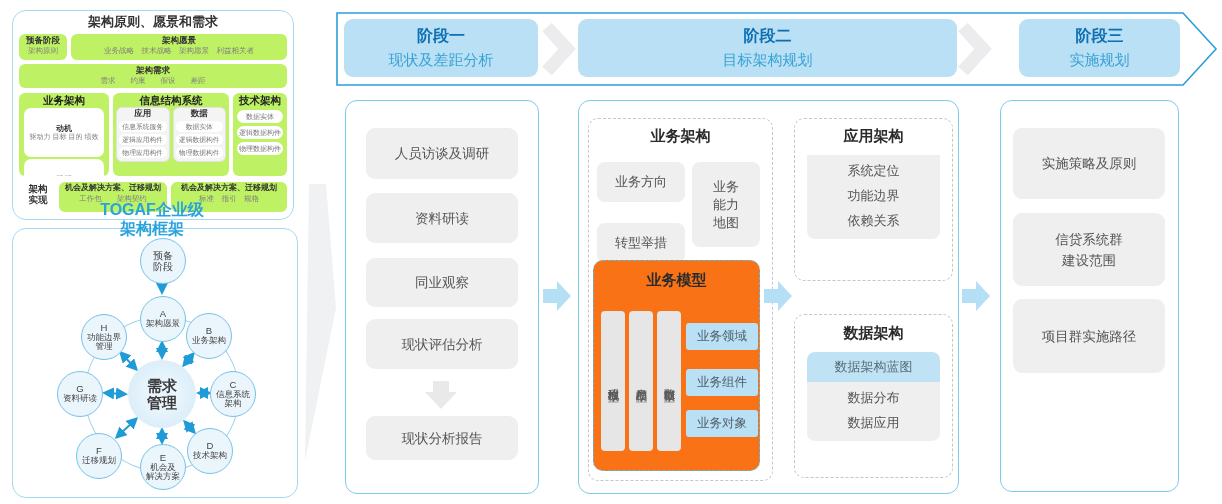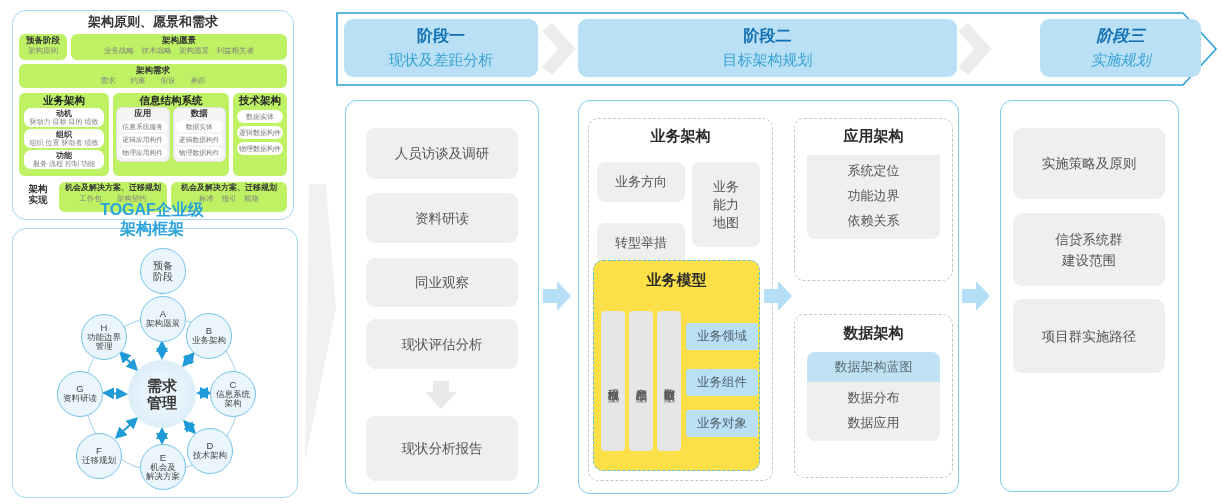--- a/index.html
+++ b/index.html
@@ -6,30 +6,30 @@
   body{font-family:"Liberation Sans","DejaVu Sans",sans-serif;}
   .canvas{position:relative;width:1222px;height:504px;background:#fff;overflow:hidden;}
   svg{display:block;}
 
   
   .panel{position:absolute;background:#fff;border:1.5px solid #a5d9f2;border-radius:14px;}
   .col{position:absolute;background:#fff;border:1.5px solid #7ecbed;border-radius:12px;}
   .gray-step{position:absolute;background:#efefef;border-radius:9px;display:flex;flex-direction:column;
              align-items:center;justify-content:center;color:#555;font-size:13.5px;line-height:21px;text-align:center;}
   .dashed{position:absolute;border:1.2px dashed #c6c6c6;border-radius:10px;}
-  .dashed-blue{position:absolute;border:1.5px dashed #56bde9;border-radius:10px;background:#fde047;}
+  .dashed-blue{position:absolute;border:1.5px dashed #56bde9;border-radius:10px;background:#f97316;}
   .sec-title{position:absolute;left:0;width:100%;text-align:center;font-weight:bold;font-size:15px;color:#2b2b2b;}
 
   
   .pa-title{position:absolute;top:2px;left:0;width:100%;text-align:center;font-weight:bold;font-size:13px;color:#333;}
   .pa-box{position:absolute;background:#bef264;border-radius:6px;text-align:center;overflow:hidden;}
   .pa-h{font-weight:bold;font-size:8.5px;color:#333;line-height:12px;}
   .pa-s{font-size:7.5px;color:#808080;line-height:9px;}
   .pa-col-title{font-weight:bold;font-size:10.5px;color:#222;line-height:14px;}
-  .pill{background:#fff;border-radius:7px;margin:1px 5px 2px 5px;padding:1px 0;}
+  .pill{background:#fff;border-radius:7px;margin:1px 5px 2px 5px;padding:16px 0;}
   .pill-h{font-weight:bold;font-size:8px;color:#333;line-height:9px;}
   .pill-s{font-size:7px;color:#808080;line-height:8px;}
   .sub2{display:flex;gap:3px;padding:0 3px;}
   .sub-col{flex:1;background:#f4f4f4;border:1px solid #e2e2e2;border-radius:6px;padding:0 1px 1px 1px;}
   .sub-col .pa-h{line-height:11px;}
   .mini-pill{background:#fff;border-radius:6px;margin:2px 1px;font-size:6.8px;color:#777;line-height:11px;}
   .tech-pill{background:#fff;border-radius:7px;margin:3px 4px;font-size:7px;color:#777;line-height:13px;}
   .realize-label{position:absolute;font-weight:bold;font-size:9.5px;color:#333;line-height:11px;text-align:center;}
   .fw-label{position:absolute;left:12px;top:200px;width:280px;text-align:center;z-index:6;
             font-weight:bold;font-size:16px;color:#2aa3dc;line-height:19px;}
@@ -161,21 +161,21 @@
         <line x1="171" y1="136" x2="180" y2="125" marker-start="url(#ah)" marker-end="url(#ah)"></line>
         <line x1="186" y1="164" x2="196" y2="164" marker-start="url(#ah)" marker-end="url(#ah)"></line>
         <line x1="172" y1="193" x2="181" y2="203" marker-start="url(#ah)" marker-end="url(#ah)"></line>
         <line x1="149" y1="201" x2="149" y2="213" marker-start="url(#ah)" marker-end="url(#ah)"></line>
         <line x1="123" y1="190" x2="104" y2="208" marker-start="url(#ah)" marker-end="url(#ah)"></line>
         <line x1="112" y1="165" x2="92" y2="164" marker-start="url(#ah)" marker-end="url(#ah)"></line>
         <line x1="123" y1="140" x2="108" y2="124" marker-start="url(#ah)" marker-end="url(#ah)"></line>
       </g>
     </svg>
 
-    <div class="circle circle-prep" style="left:127px;top:19px;width:44px;height:44px;">
+    <div class="circle circle-prep" style="left:127px;top:9px;width:44px;height:44px;">
       <span>预备</span>
       <span>阶段</span>
     </div>
 
     <div class="circle" style="left:127px;top:67px;width:44px;height:44px;">
       <span class="adm-letter">A</span>
       <span>架构愿景</span>
     </div>
     <div class="circle" style="left:173px;top:84px;width:44px;height:44px;">
       <span class="adm-letter">B</span>
@@ -222,31 +222,31 @@
   </svg>
 
   <div class="phase-box" style="left:344px;top:19px;width:194px;height:53px;">
     <div class="phase-title">阶段一</div>
     <div class="phase-sub">现状及差距分析</div>
   </div>
   <div class="phase-box" style="left:578px;top:19px;width:379px;height:53px;">
     <div class="phase-title">阶段二</div>
     <div class="phase-sub">目标架构规划</div>
   </div>
-  <div class="phase-box" style="left:1040px;top:19px;width:161px;height:53px;font-style:italic;">
+  <div class="phase-box" style="left:1019px;top:19px;width:161px;height:53px;">
     <div class="phase-title">阶段三</div>
     <div class="phase-sub">实施规划</div>
   </div>
 
   <div class="col" style="left:345px;top:100px;width:192px;height:392px;">
     <div class="gray-step" style="left:20px;top:27px;width:152px;height:51px;">人员访谈及调研</div>
     <div class="gray-step" style="left:20px;top:92px;width:152px;height:50px;">资料研读</div>
     <div class="gray-step" style="left:20px;top:157px;width:152px;height:49px;">同业观察</div>
     <div class="gray-step" style="left:20px;top:218px;width:152px;height:50px;">现状评估分析</div>
-    <div class="gray-step" style="left:20px;top:315px;width:152px;height:65px;">现状分析报告</div>
+    <div class="gray-step" style="left:20px;top:315px;width:152px;height:44px;">现状分析报告</div>
   </div>
 
   <div class="col" style="left:578px;top:100px;width:379px;height:392px;">
 
     <div class="dashed" style="left:9px;top:17px;width:183px;height:361px;">
       <div class="sec-title" style="top:8px;">业务架构</div>
       <div class="small-gray" style="left:8px;top:43px;width:88px;height:40px;">业务方向</div>
       <div class="small-gray" style="left:8px;top:104px;width:88px;height:40px;">转型举措</div>
       <div class="small-gray" style="left:103px;top:43px;width:68px;height:85px;">
         <div>业务</div>

